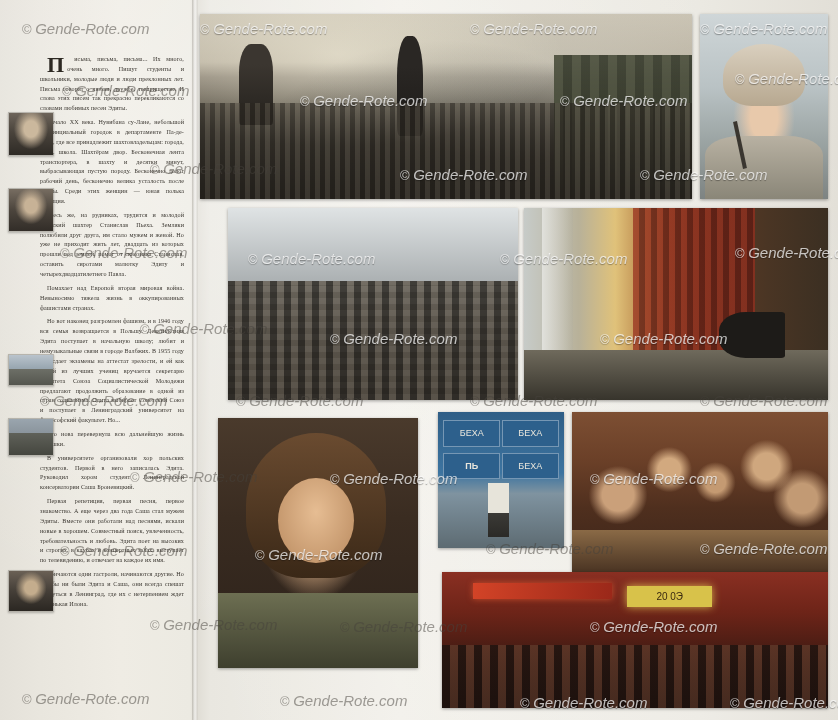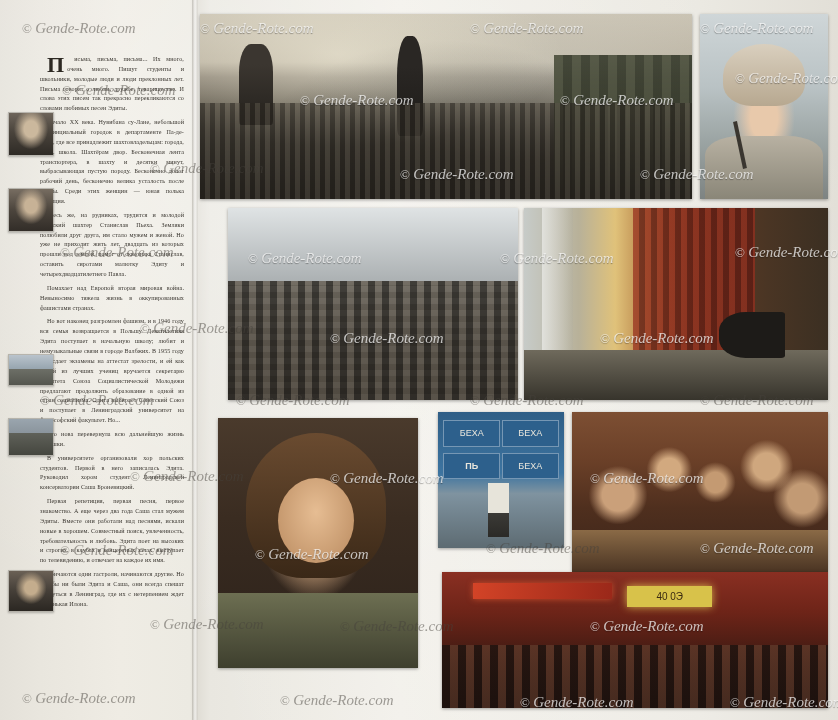--- a/index.html
+++ b/index.html
@@ -309,21 +309,21 @@
   #photo-metro-night .crowd2 {
     position: absolute; left: 0; right: 0; bottom: 0; height: 46%;
     background:
       repeating-linear-gradient(90deg, rgba(30,18,14,0.85) 0 8px, rgba(90,55,40,0.7) 8px 16px),
       linear-gradient(180deg, rgba(120,70,50,0.35), rgba(20,12,10,0.95));
   }
 
   
   .wm {
     position: absolute;
-    font-family: Liberation Serif, serif;
+    font-family: Liberation Sans, sans-serif;
     font-size: 15px;
     color: rgba(255,255,255,0.72);
     text-shadow: 0 1px 1px rgba(0,0,0,0.35);
     white-space: nowrap;
     pointer-events: none;
     font-style: italic;
   }
   .wm.dark {
     color: rgba(70,66,60,0.5);
     text-shadow: none;
@@ -413,21 +413,21 @@
 
   <div class="photo" id="photo-group-interview">
     <div class="ph"></div>
     <div class="people"></div>
     <div class="desk"></div>
   </div>
 
   <div class="photo" id="photo-metro-night">
     <div class="ph"></div>
     <div class="marquee"></div>
-    <div class="neon">40 0Э</div>
+    <div class="neon">20 0Э</div>
     <div class="crowd2"></div>
   </div>
 
   <div id="watermark-layer">
       <div class="wm dark" style="left: 22px; top: 20px;"><span class="c">© </span><span>Gende-Rote.com</span></div>
       <div class="wm" style="left: 200px; top: 20px;"><span class="c">© </span><span>Gende-Rote.com</span></div>
       <div class="wm" style="left: 470px; top: 20px;"><span class="c">© </span><span>Gende-Rote.com</span></div>
       <div class="wm" style="left: 700px; top: 20px;"><span class="c">© </span><span>Gende-Rote.com</span></div>
       <div class="wm dark" style="left: 62px; top: 82px;"><span class="c">© </span><span>Gende-Rote.com</span></div>
       <div class="wm" style="left: 300px; top: 92px;"><span class="c">© </span><span>Gende-Rote.com</span></div>

